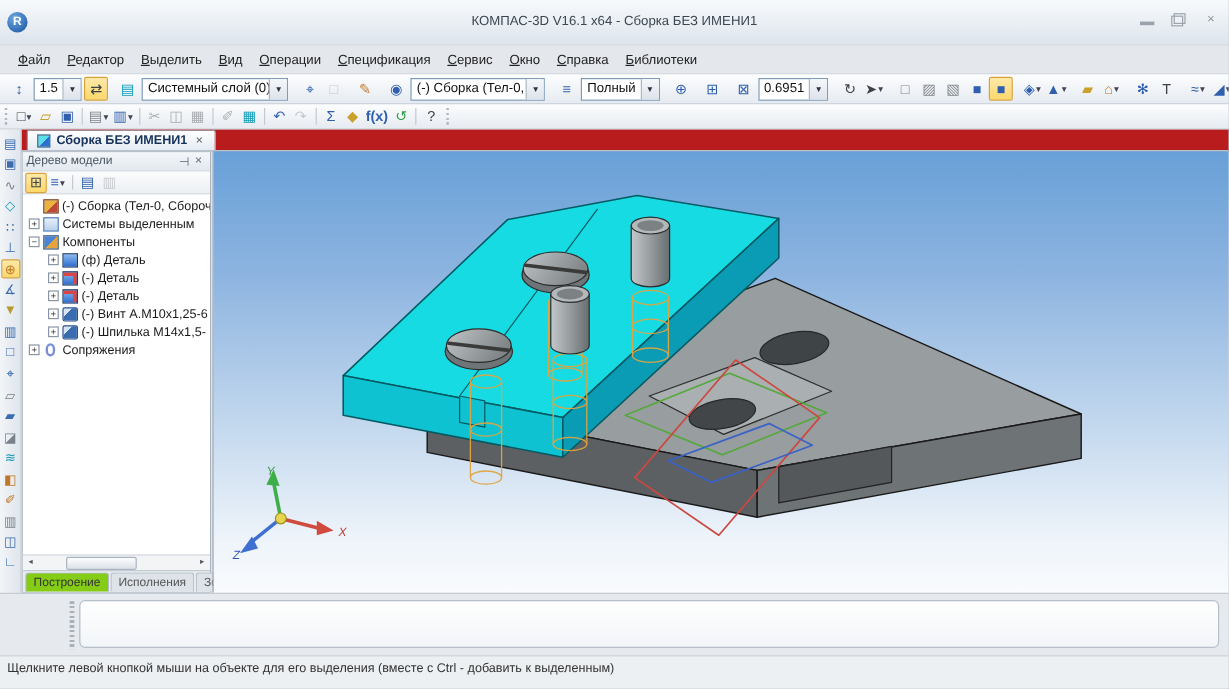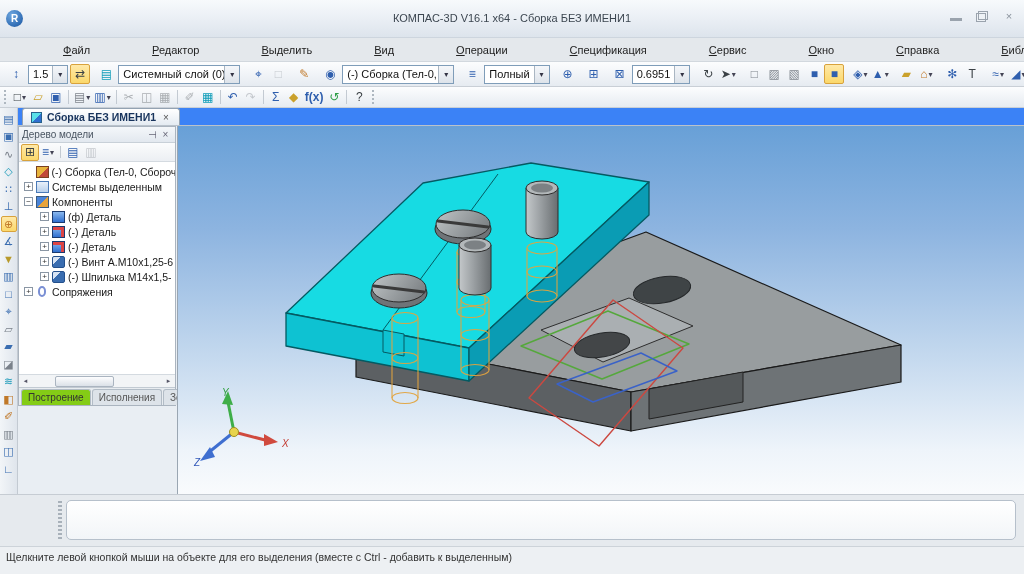--- a/index.html
+++ b/index.html
@@ -18,21 +18,21 @@
   .winbtns{position:absolute;right:8px;top:10px;display:flex;gap:14px;align-items:center;}
   .wb{width:14px;height:12px;color:#8a939d;font-size:11px;line-height:12px;text-align:center;cursor:default;}
   .wb-min{border-bottom:3px solid #9aa3ad;height:9px;width:12px;}
   .wb-restore{position:relative;width:12px;height:11px;}
   .wb-restore::before{content:"";position:absolute;left:0;bottom:0;width:8px;height:7px;border:1.5px solid #9aa3ad;background:#eef2f6;}
   .wb-restore::after{content:"";position:absolute;right:0;top:0;width:8px;height:7px;border:1.5px solid #9aa3ad;}
 
   
   .menubar{position:absolute;left:0;top:38px;width:1024px;height:24px;background:#e4e8ec;
     border-bottom:1px solid #d2d8de;display:flex;align-items:center;padding-left:8px;}
-  .menu-item{padding:3px 7px;color:#222;cursor:default;margin-left:48px;}
+  .menu-item{padding:3px 7px;color:#222;cursor:default;}
   .menu-item::first-letter{text-decoration:underline;}
 
   
   .tbar{position:absolute;left:0;width:1024px;background:linear-gradient(180deg,#fcfdfe,#e6ebf1);
     border-bottom:1px solid #c9cfd6;display:flex;align-items:center;}
   .tbar1{top:62px;height:25px;}
   .tbar2{top:87px;height:21px;}
   .grip{width:5px;height:70%;margin:0 3px;
     background-image:repeating-linear-gradient(180deg,#aeb7c0 0 2px,transparent 2px 4px);background-size:2px 100%;background-repeat:no-repeat;background-position:1px 0;}
   .sep{width:1px;height:70%;background:#c3cad2;margin:0 3px;}
@@ -43,36 +43,36 @@
   .tb.dis{opacity:.4;}
   .caret{font-size:8px;color:#445;margin-left:1px;}
   .gb{color:#2f5fae;} .gg{color:#80868e;} .go{color:#c07828;} .gy{color:#caa12c;} .gd{color:#3c4246;} .gc{color:#0d9cb8;} .gn{color:#2f9e48;}
   .combo{height:19px;background:#fff;border:1px solid #7f9db9;display:flex;align-items:center;margin:0 2px;}
   .combo .cv{flex:1;padding:0 4px;white-space:nowrap;overflow:hidden;color:#111;}
   .combo .ca{width:15px;height:100%;background:linear-gradient(180deg,#f5f7fa,#dde3ea);border-left:1px solid #aab6c2;
     font-size:8px;color:#334;display:flex;align-items:center;justify-content:center;}
   .fx{font-size:10px;font-style:italic;color:#2f5fae;font-weight:bold;}
 
   
-  .tabrow{position:absolute;left:18px;top:108px;width:1006px;height:18px;background:#3b82f6;border-bottom:1px solid #b9c2cb;display:flex;align-items:flex-end;}
+  .tabrow{position:absolute;left:18px;top:108px;width:1006px;height:18px;background:#b91c1c;border-bottom:1px solid #b9c2cb;display:flex;align-items:flex-end;}
   .doctab{display:flex;align-items:center;gap:5px;height:17px;padding:0 8px;margin-left:4px;
     background:linear-gradient(180deg,#ffffff,#e4ebf2);border:1px solid #93a2b2;border-bottom:none;border-radius:3px 3px 0 0;}
   .doctab .dlabel{font-weight:bold;color:#17335c;font-size:10.5px;white-space:nowrap;}
   .doctab .dclose{color:#555;font-size:10px;padding:0 2px;}
   .dticon{width:11px;height:11px;background:linear-gradient(135deg,#59e0e8 55%,#2f6fd0 55%);border:1px solid #26608c;}
 
   
   .leftbar{position:absolute;left:0;top:108px;width:18px;height:386px;background:linear-gradient(90deg,#f2f5f8,#dfe5ec);
     border-right:1px solid #c3cad2;display:flex;flex-direction:column;align-items:center;padding-top:3px;}
   .lt{width:16px;height:16px;margin-bottom:1.5px;display:flex;align-items:center;justify-content:center;font-size:11px;border-radius:2px;}
   .lt.act{background:linear-gradient(180deg,#ffe9a8,#fbd86b);border:1px solid #d8a23c;}
   .cb{color:#3a6db0;} .cg{color:#7a818a;} .cc{color:#1899b8;} .co{color:#c07828;} .cy{color:#b89a2a;}
 
   
-  .treepanel{position:absolute;left:18px;top:126px;width:158px;height:280px;background:#fff;border:1px solid #aab4bf;display:flex;flex-direction:column;}
+  .treepanel{position:absolute;left:18px;top:126px;width:158px;height:368px;background:#fff;border:1px solid #aab4bf;display:flex;flex-direction:column;}
   .tree-head{height:16px;background:linear-gradient(180deg,#f4f7fa,#e2e8ef);border-bottom:1px solid #c8d0d8;
     display:flex;align-items:center;padding:0 3px;color:#4a5562;font-size:10px;}
   .tree-head .th-title{flex:1;}
   .th-btn{width:13px;text-align:center;color:#667;font-size:10px;}
   .th-pin{display:inline-block;transform:rotate(90deg);}
   .tree-tools{height:19px;border-bottom:1px solid #d4dae0;display:flex;align-items:center;padding:1px 2px;background:linear-gradient(180deg,#fbfcfd,#eceff3);}
   .tree-list{flex:1;overflow:hidden;padding-top:2px;}
   .trow{display:flex;align-items:center;height:15px;white-space:nowrap;}
   .tind.i0{width:4px;} .tind.i1{width:20px;border-left:1px dotted #b5bcc4;margin-left:9px;width:11px;}
   .texp{width:9px;height:9px;border:1px solid #8a96a4;background:#fff;font-size:8px;line-height:7px;text-align:center;color:#333;margin:0 3px 0 1px;flex:none;}

